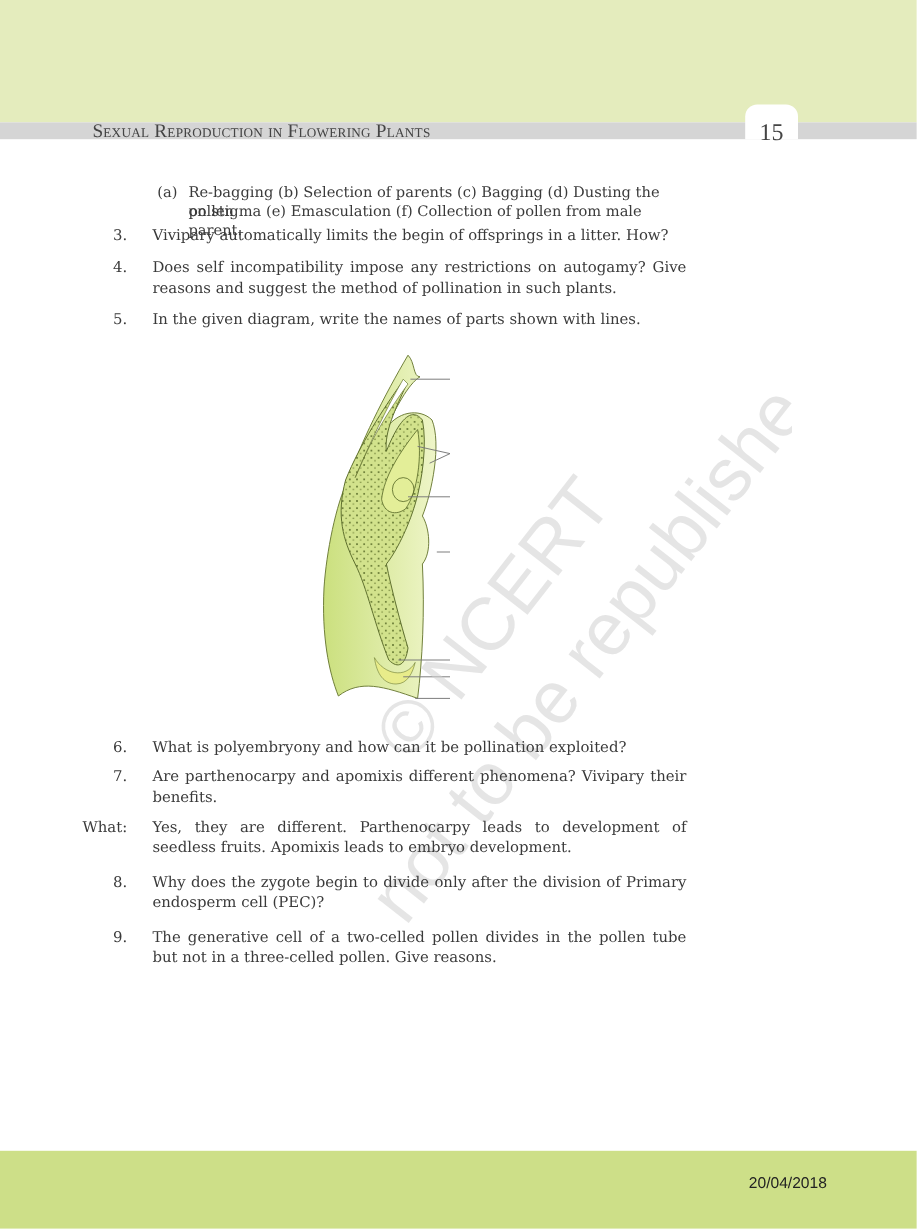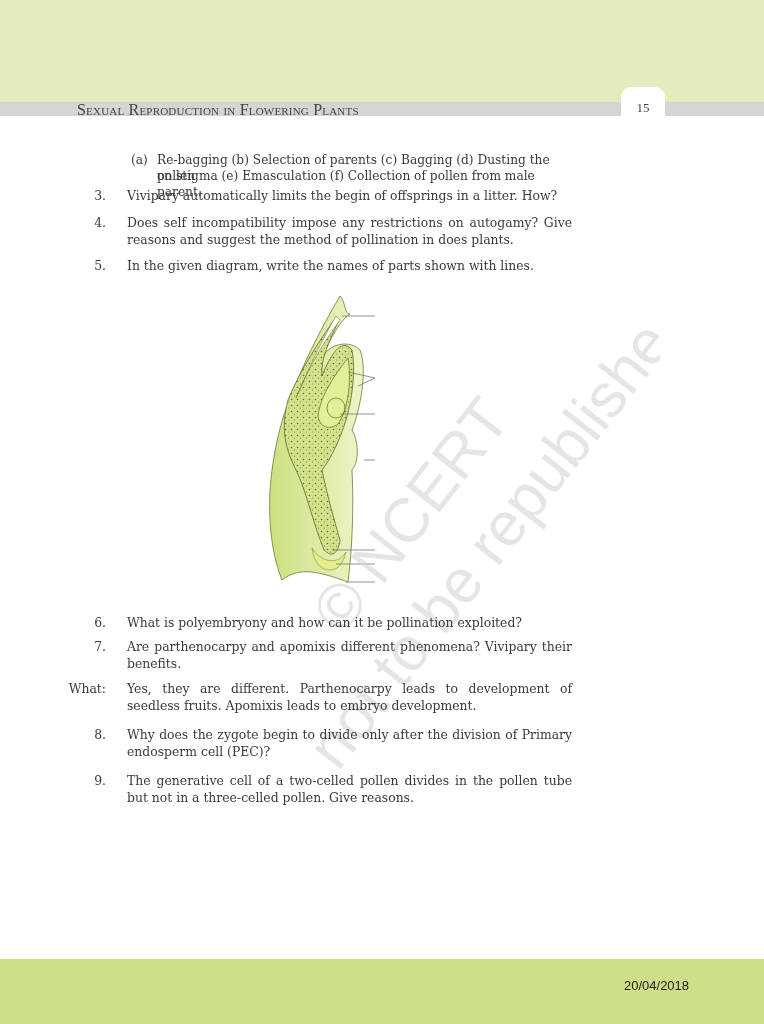--- a/index.html
+++ b/index.html
@@ -5,21 +5,21 @@
   html, body { margin:0; padding:0; }
   body { width:764px; height:1024px; position:relative; background:#ffffff; overflow:hidden;
          font-family:"DejaVu Serif", "Liberation Serif", serif; color:#333; }
   .top-band { position:absolute; left:0; top:0; width:764px; height:102px; background:#e4ecbd; }
   .header-bar { position:absolute; left:0; top:102px; width:764px; height:14px; background:#d5d5d5; }
   .running-head { position:absolute; left:77px; top:103px; font-family:"Liberation Serif", serif;
                   font-size:16px; color:#444; font-variant:small-caps; letter-spacing:0.2px; line-height:13px; }
   .page-tab { position:absolute; left:621px; top:87px; width:44px; height:29px; background:#fff;
               border-radius:10px 10px 0 0; }
   .page-num { position:absolute; left:621px; top:100px; width:44px; text-align:center;
-              font-family:"Liberation Serif", serif; font-size:13px; color:#444; }
+              font-family:"Liberation Serif", serif; font-size:20px; color:#444; }
   .content { position:absolute; left:0; top:0; width:764px; }
   .q { position:absolute; font-size:12.4px; line-height:17px; color:#3a3a3a; }
   .qnum { position:absolute; width:60px; text-align:right; }
   .qtext { position:absolute; width:445px; text-align:justify; }
   .sub { position:absolute; font-size:12.2px; line-height:16px; color:#3a3a3a; }
   .diagram { position:absolute; left:260px; top:290px; width:140px; height:300px; }
   .watermark { position:absolute; left:180px; top:330px; width:480px; height:480px; pointer-events:none; }
   .footer { position:absolute; left:0; top:959px; width:764px; height:65px; background:#cddf88; }
   .footer-date { position:absolute; left:624px; top:978px; font-family:"Liberation Sans", sans-serif; font-size:13px; color:#222; }
 </style>
@@ -38,21 +38,21 @@
   <div class="sub" style="left:157px; top:152px; width:420px;">Re-bagging (b) Selection of parents (c) Bagging (d) Dusting the pollen</div>
   <div class="sub" style="left:157px; top:168px; width:420px;">on stigma (e) Emasculation (f) Collection of pollen from male parent.</div>
 
   <div class="q" style="top:187px;">
     <span class="qnum" style="left:46px;">3.</span>
     <span class="qtext" style="left:127px;">Vivipary automatically limits the begin of offsprings in a litter. How?</span>
   </div>
 
   <div class="q" style="top:214px;">
     <span class="qnum" style="left:46px;">4.</span>
-    <span class="qtext" style="left:127px;">Does self incompatibility impose any restrictions on autogamy? Give reasons and suggest the method of pollination in does plants.</span>
+    <span class="qtext" style="left:127px;">Does self incompatibility impose any restrictions on autogamy? Give reasons and suggest the method of pollination in such plants.</span>
   </div>
 
   <div class="q" style="top:257px;">
     <span class="qnum" style="left:46px;">5.</span>
     <span class="qtext" style="left:127px;">In the given diagram, write the names of parts shown with lines.</span>
   </div>
 
   <svg class="diagram" viewBox="0 0 140 300">
     <defs>
       <pattern id="stip" width="6" height="6" patternUnits="userSpaceOnUse">

